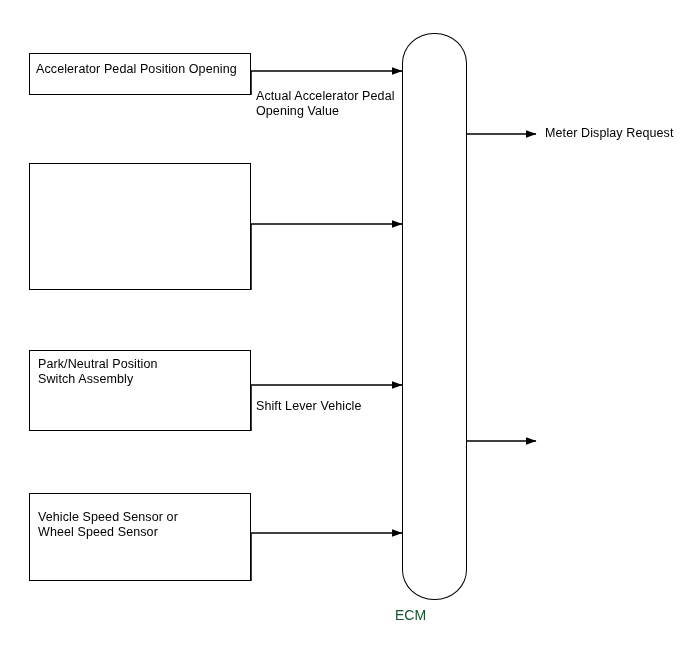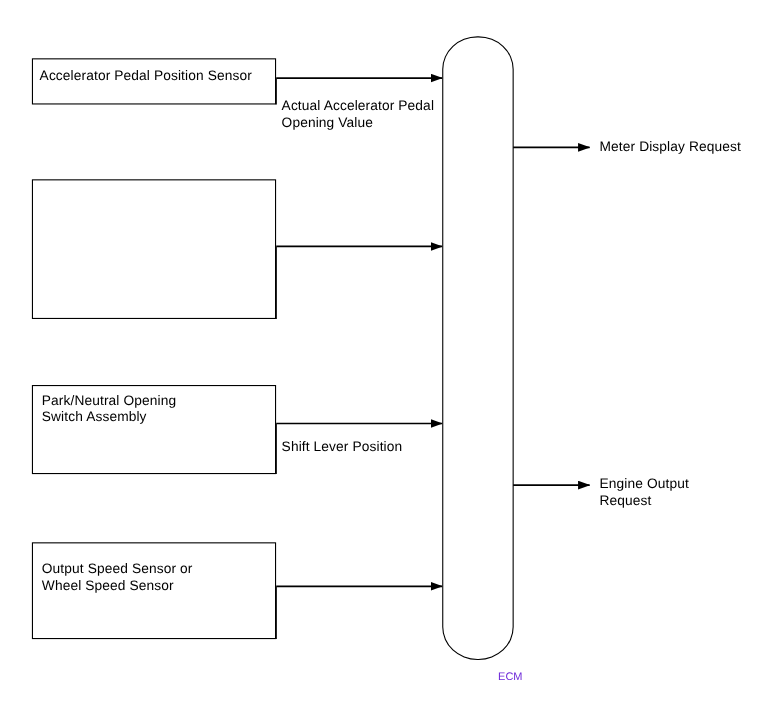--- a/index.html
+++ b/index.html
@@ -43,24 +43,24 @@
   .edge-label {
     position: absolute;
     font-size: 12.5px;
     line-height: 15px;
     color: #000000;
     white-space: pre-line;
     letter-spacing: 0.1px;
   }
   .ecm-label {
     position: absolute;
-    font-size: 10px;
+    font-size: 14px;
     line-height: 15px;
-    text-align: right;
-    color: #6d28d9;
+    text-align: left;
+    color: #14532d;
   }
   .ecm-shape {
     position: absolute;
     box-sizing: border-box;
     border: 1.6px solid #000000;
     background: #ffffff;
     border-radius: 32px / 30px;
   }
 </style>
 </head>
@@ -98,40 +98,38 @@
     <g>
       <path d="M466,134 L536,134" stroke="#000000" stroke-width="1.5" fill="none" marker-end="url(#arrowhead)"></path>
     </g>
 
     <g>
       <path d="M466,441 L536,441" stroke="#000000" stroke-width="1.5" fill="none" marker-end="url(#arrowhead)"></path>
     </g>
   </svg>
 
   <div class="node-box" style="left:29px; top:53px; width:222px; height:42px;"></div>
-  <div class="node-label" style="left:36px; top:62px; width:215px;">Accelerator Pedal Position Sensor</div>
+  <div class="node-label" style="left:36px; top:62px; width:215px;">Accelerator Pedal Position Opening</div>
 
   <div class="node-box" style="left:29px; top:163px; width:222px; height:127px;"></div>
 
   <div class="node-box" style="left:29px; top:350px; width:222px; height:81px;"></div>
-  <div class="node-label" style="left:38px; top:357px; width:210px;">Park/Neutral Opening
+  <div class="node-label" style="left:38px; top:357px; width:210px;">Park/Neutral Position
 Switch Assembly</div>
 
   <div class="node-box" style="left:29px; top:493px; width:222px; height:88px;"></div>
-  <div class="node-label" style="left:38px; top:510px; width:210px;">Output Speed Sensor or
+  <div class="node-label" style="left:38px; top:510px; width:210px;">Vehicle Speed Sensor or
 Wheel Speed Sensor</div>
 
   <div class="edge-label" style="left:256px; top:89px; width:160px;">Actual Accelerator Pedal
 Opening Value</div>
 
 
-  <div class="edge-label" style="left:256px; top:399px; width:160px;">Shift Lever Position</div>
+  <div class="edge-label" style="left:256px; top:399px; width:160px;">Shift Lever Vehicle</div>
 
 
   <div class="ecm-shape" style="left:402px; top:33px; width:65px; height:567px;"></div>
   <div class="ecm-label" style="left:395px; top:608px; width:80px;">ECM</div>
 
   <div class="edge-label" style="left:545px; top:126px; width:145px;">Meter Display Request</div>
 
-  <div class="edge-label" style="left:545px; top:433px; width:130px;">Engine Output
-Request</div>
 
 </div>
 
 </body></html>

